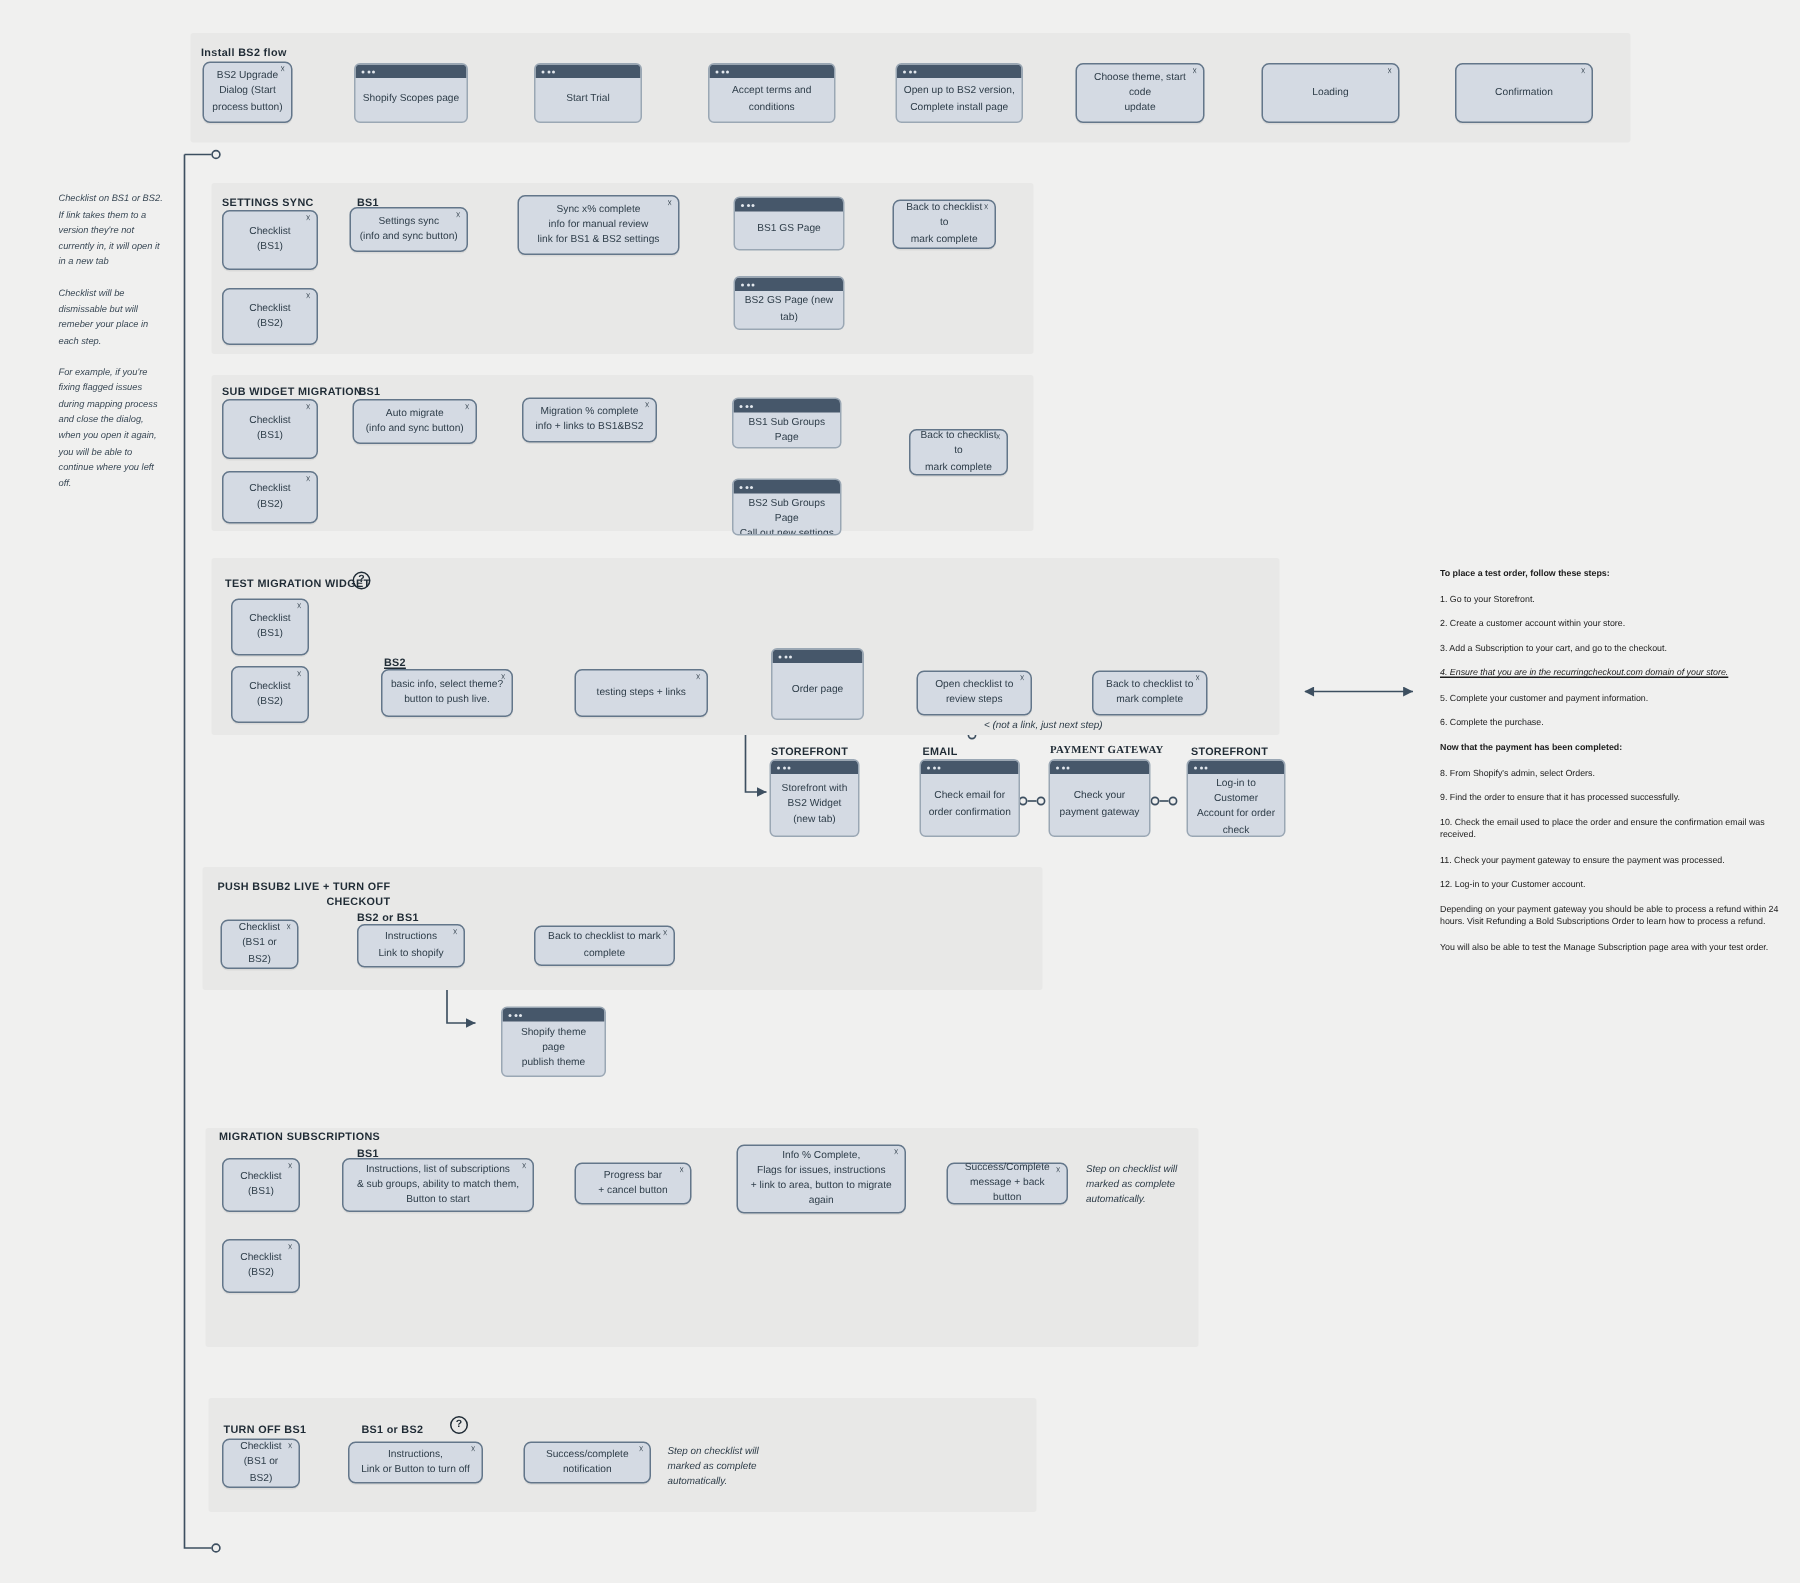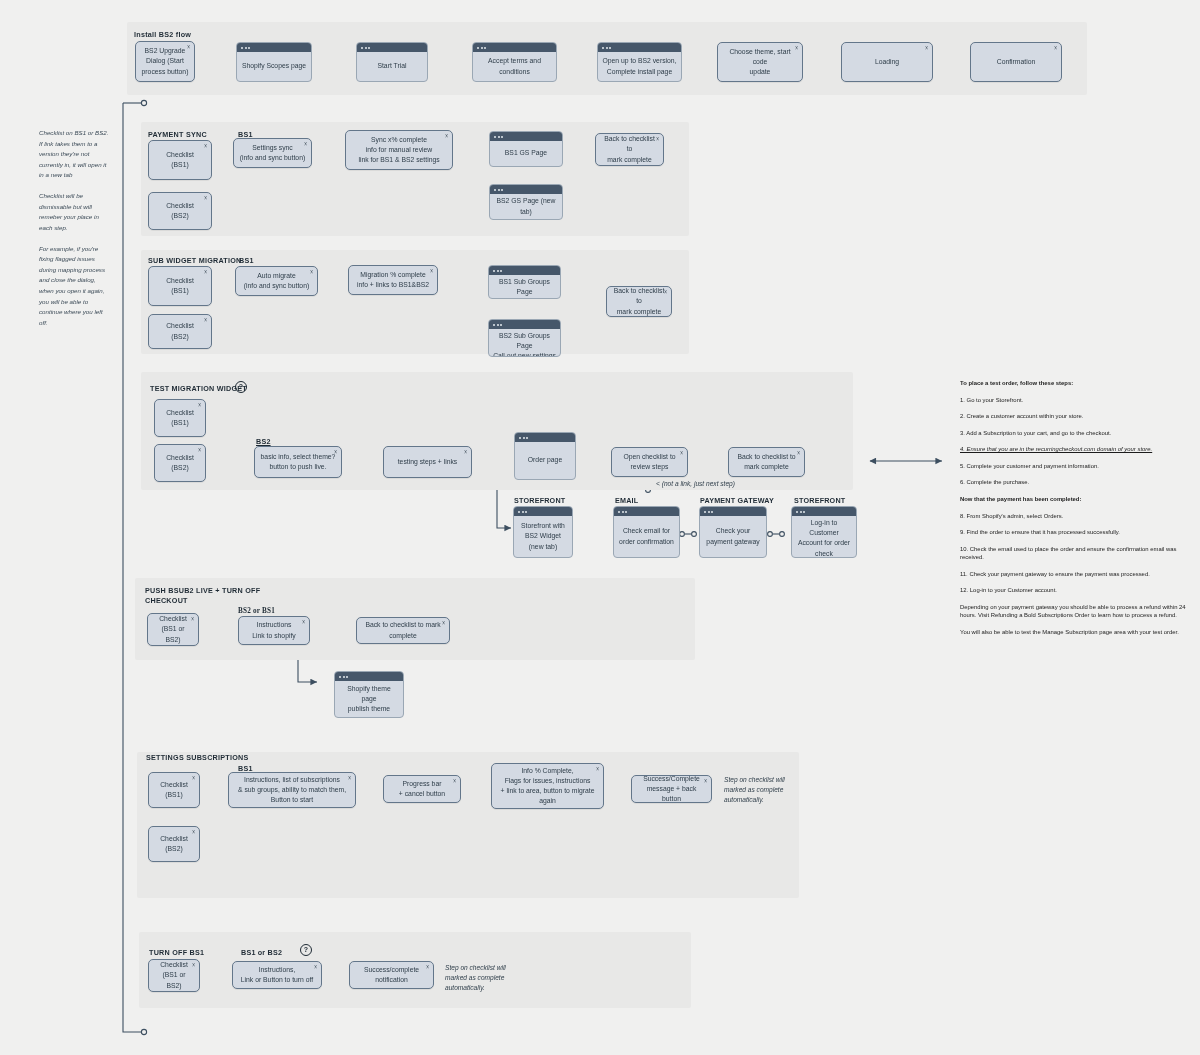--- a/index.html
+++ b/index.html
@@ -236,21 +236,21 @@
   <div class="node" style="left:824px;top:42px;width:92px;height:40px;">
     <span class="x">☓</span>
     <span class="label">Loading</span>
   </div>
 
   <div class="node" style="left:953px;top:42px;width:92px;height:40px;">
     <span class="x">☓</span>
     <span class="label">Confirmation</span>
   </div>
 
-  <div class="panel-title" style="left:131px;top:130px;">PAYMENT SYNC</div>
+  <div class="panel-title" style="left:131px;top:130px;">SETTINGS SYNC</div>
   <div class="group-label" style="left:221px;top:130px;">BS1</div>
 
   <div class="node" style="left:131px;top:140px;width:64px;height:40px;">
     <span class="x">☓</span>
     <span class="label">Checklist
 (BS1)</span>
   </div>
   <div class="node" style="left:131px;top:192px;width:64px;height:38px;">
     <span class="x">☓</span>
     <span class="label">Checklist
@@ -373,21 +373,21 @@
   </div>
   <div class="node" style="left:711px;top:447px;width:77px;height:30px;">
     <span class="x">☓</span>
     <span class="label">Back to checklist to
 mark complete</span>
   </div>
   <div class="note" style="left:639px;top:479px;">&lt; (not a link, just next step)</div>
 
   <div class="group-label" style="left:497px;top:496px;">STOREFRONT</div>
   <div class="group-label" style="left:598px;top:496px;text-align:center;">EMAIL</div>
-  <div class="group-label" style="left:683px;top:496px;">PAYMENT GATEWAY</div>
+  <div class="group-label" style="left:683px;top:496px;font-family:Liberation Serif, serif;">PAYMENT GATEWAY</div>
   <div class="group-label" style="left:777px;top:496px;">STOREFRONT</div>
 
   <div class="win" style="left:496px;top:506px;width:60px;height:52px;">
     <div class="bar">
         <i></i>
         <i></i>
         <i></i>
       </div>
     <div class="body">Storefront with
 BS2 Widget
@@ -415,23 +415,23 @@
     <div class="bar">
         <i></i>
         <i></i>
         <i></i>
       </div>
     <div class="body">Log-in to Customer
 Account for order
 check</div>
   </div>
 
-  <div class="panel-title" style="left:128px;top:586px;">PUSH BSUB2 LIVE + TURN OFF
+  <div class="panel-title" style="left:128px;top:586px;text-align:right;">PUSH BSUB2 LIVE + TURN OFF
 CHECKOUT</div>
-  <div class="group-label" style="left:221px;top:607px;font-family:Liberation Serif, serif;">BS2 or BS1</div>
+  <div class="group-label" style="left:221px;top:607px;">BS2 or BS1</div>
 
   <div class="node" style="left:130px;top:613px;width:52px;height:33px;">
     <span class="x">☓</span>
     <span class="label">Checklist
 (BS1 or BS2)</span>
   </div>
   <div class="node" style="left:221px;top:616px;width:72px;height:29px;">
     <span class="x">☓</span>
     <span class="label">Instructions
 Link to shopify</span>
@@ -444,21 +444,21 @@
   <div class="win" style="left:317px;top:671px;width:70px;height:47px;">
     <div class="bar">
         <i></i>
         <i></i>
         <i></i>
       </div>
     <div class="body">Shopify theme page
 publish theme</div>
   </div>
 
-  <div class="panel-title" style="left:129px;top:753px;">SETTINGS SUBSCRIPTIONS</div>
+  <div class="panel-title" style="left:129px;top:753px;">MIGRATION SUBSCRIPTIONS</div>
   <div class="group-label" style="left:221px;top:764px;">BS1</div>
 
   <div class="node" style="left:131px;top:772px;width:52px;height:36px;">
     <span class="x">☓</span>
     <span class="label">Checklist
 (BS1)</span>
   </div>
   <div class="node" style="left:131px;top:826px;width:52px;height:36px;">
     <span class="x">☓</span>
     <span class="label">Checklist

